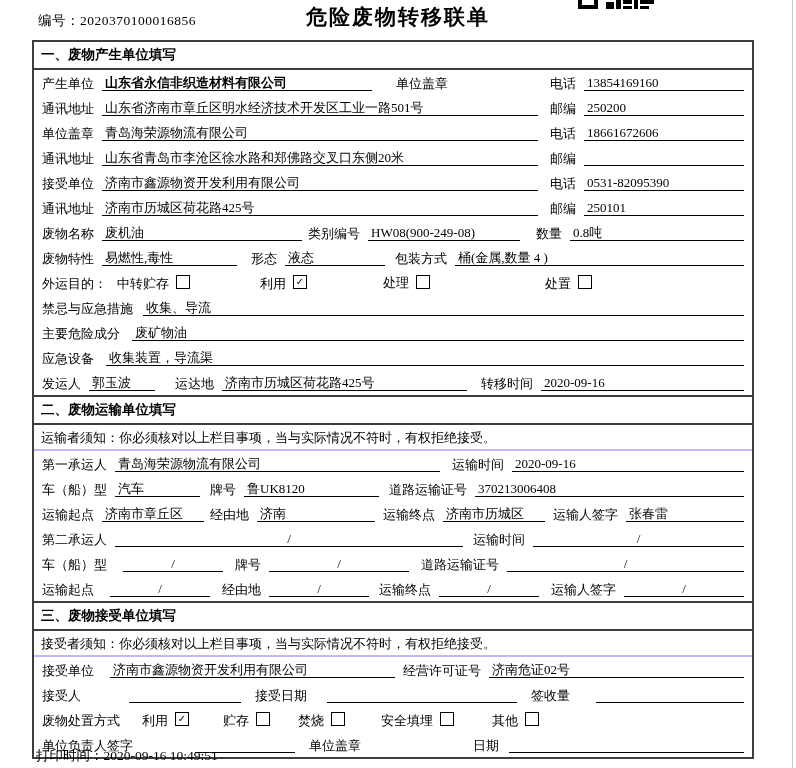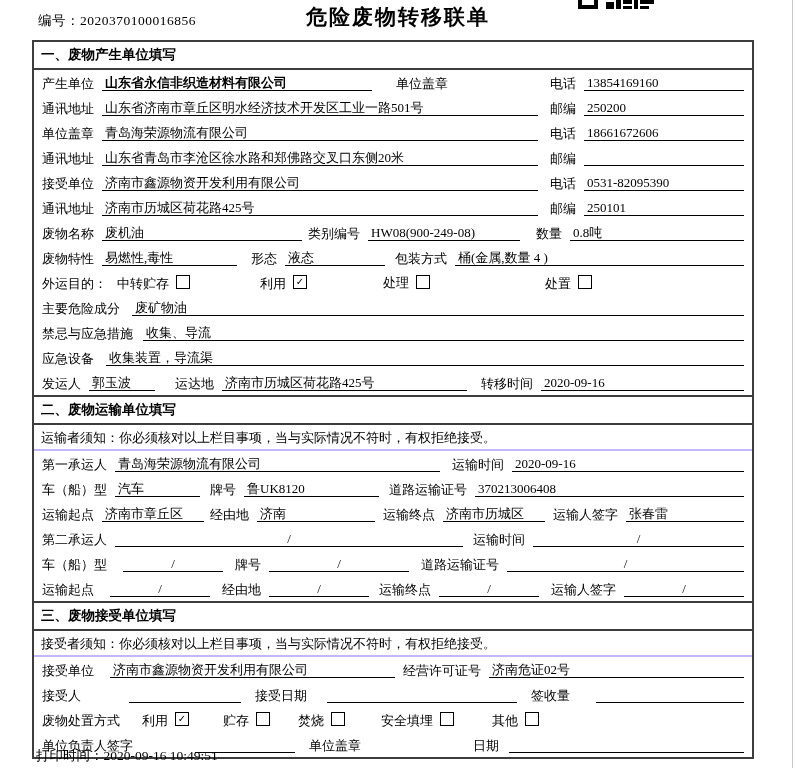--- a/index.html
+++ b/index.html
@@ -116,26 +116,26 @@
           <span class="flabel" style="margin-left: 10px;">中转贮存</span>
           <span class="cb"></span>
           <span class="flabel" style="margin-left: 70px;">利用</span>
           <span class="cb">✓</span>
           <span class="flabel" style="margin-left: 76px; font-family: Liberation Mono, monospace;">处理</span>
           <span class="cb"></span>
           <span class="flabel" style="margin-left: 115px;">处置</span>
           <span class="cb"></span>
         </div>
         <div class="frow">
+          <span class="flabel">禁忌与应急措施</span>
+          <span class="uval grow" style="margin-left: 10px;">收集、导流</span>
+        </div>
+        <div class="frow">
           <span class="flabel">主要危险成分</span>
           <span class="uval grow" style="margin-left: 12px;">废矿物油</span>
-        </div>
-        <div class="frow">
-          <span class="flabel">禁忌与应急措施</span>
-          <span class="uval grow" style="margin-left: 10px;">收集、导流</span>
         </div>
         <div class="frow">
           <span class="flabel">应急设备</span>
           <span class="uval grow" style="margin-left: 12px;">收集装置，导流渠</span>
         </div>
         <div class="frow">
           <span class="flabel">发运人</span>
           <span class="uval" style="width: 66px; ">郭玉波</span>
           <span class="flabel" style="margin-left: 20px;">运达地</span>
           <span class="uval" style="width: 245px;">济南市历城区荷花路425号</span>

